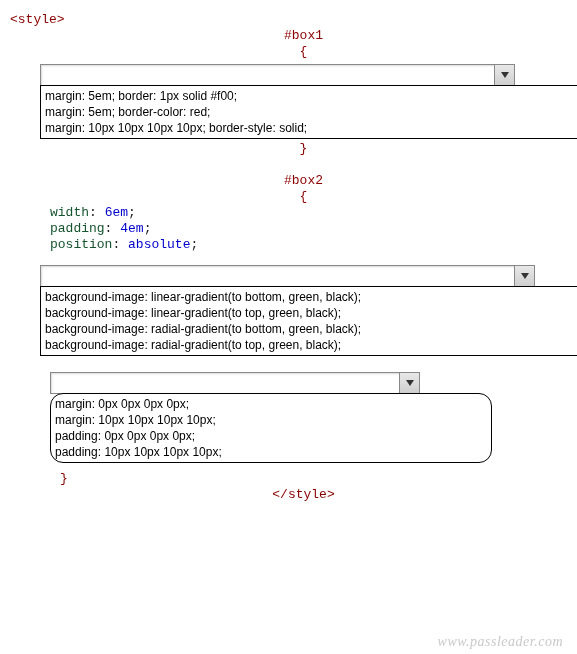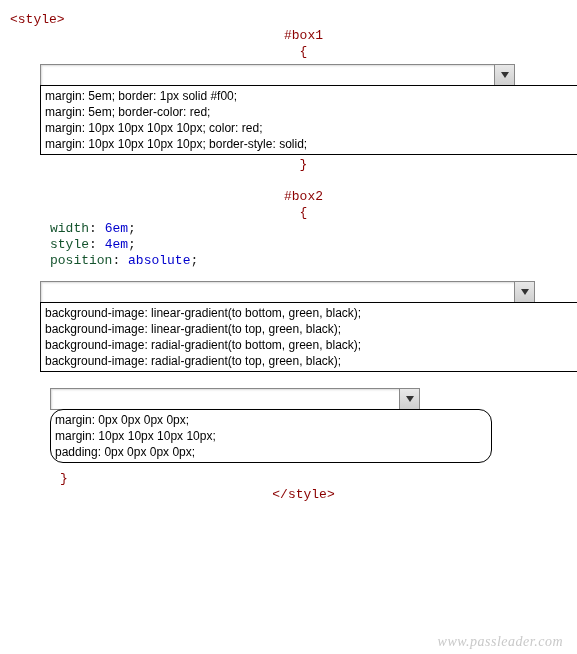--- a/index.html
+++ b/index.html
@@ -103,36 +103,35 @@
       <div class="spacer"></div>
       <div class="arrow-btn">
         <svg width="8" height="6" viewBox="0 0 8 6">
             <path d="M0 0 L8 0 L4 6 Z" fill="#333"></path>
           </svg>
       </div>
     </div>
     <div class="options-box sb1-opts">
       <div>margin: 5em; border: 1px solid #f00;</div>
       <div>margin: 5em; border-color: red;</div>
-      <div>margin: 10px 10px 10px 10px; color: red;</div>
       <div>margin: 10px 10px 10px 10px; border-style: solid;</div>
     </div>
   </div>
 
   <div class="indent1 brace">}</div>
 
   <div style="height:16px"></div>
 
   <div class="indent1 selector">#box2</div>
   <div class="indent1 brace">{</div>
   <div class="indent2">
     <span class="prop">width</span><span class="punct">: </span><span class="val">6em</span><span class="punct">;</span>
   </div>
   <div class="indent2">
-    <span class="prop">style</span><span class="punct">: </span><span class="val">4em</span><span class="punct">;</span>
+    <span class="prop">padding</span><span class="punct">: </span><span class="val">4em</span><span class="punct">;</span>
   </div>
   <div class="indent2">
     <span class="prop">position</span><span class="punct">: </span><span class="val">absolute</span><span class="punct">;</span>
   </div>
 
   <div style="height:8px"></div>
 
   <div class="select-block">
     <div class="select-closed sb2-closed">
       <div class="spacer"></div>
@@ -158,20 +157,21 @@
       <div class="arrow-btn">
         <svg width="8" height="6" viewBox="0 0 8 6">
             <path d="M0 0 L8 0 L4 6 Z" fill="#333"></path>
           </svg>
       </div>
     </div>
     <div class="options-box sb3-opts">
       <div>margin: 0px 0px 0px 0px;</div>
       <div>margin: 10px 10px 10px 10px;</div>
       <div>padding: 0px 0px 0px 0px;</div>
+      <div>padding: 10px 10px 10px 10px;</div>
     </div>
   </div>
 
   <div style="height:6px"></div>
   <div class="indent3 brace">}</div>
   <div class="indent1 tag">&lt;/style&gt;</div>
 </div>
 
 <div class="watermark">www.passleader.com</div>
 

